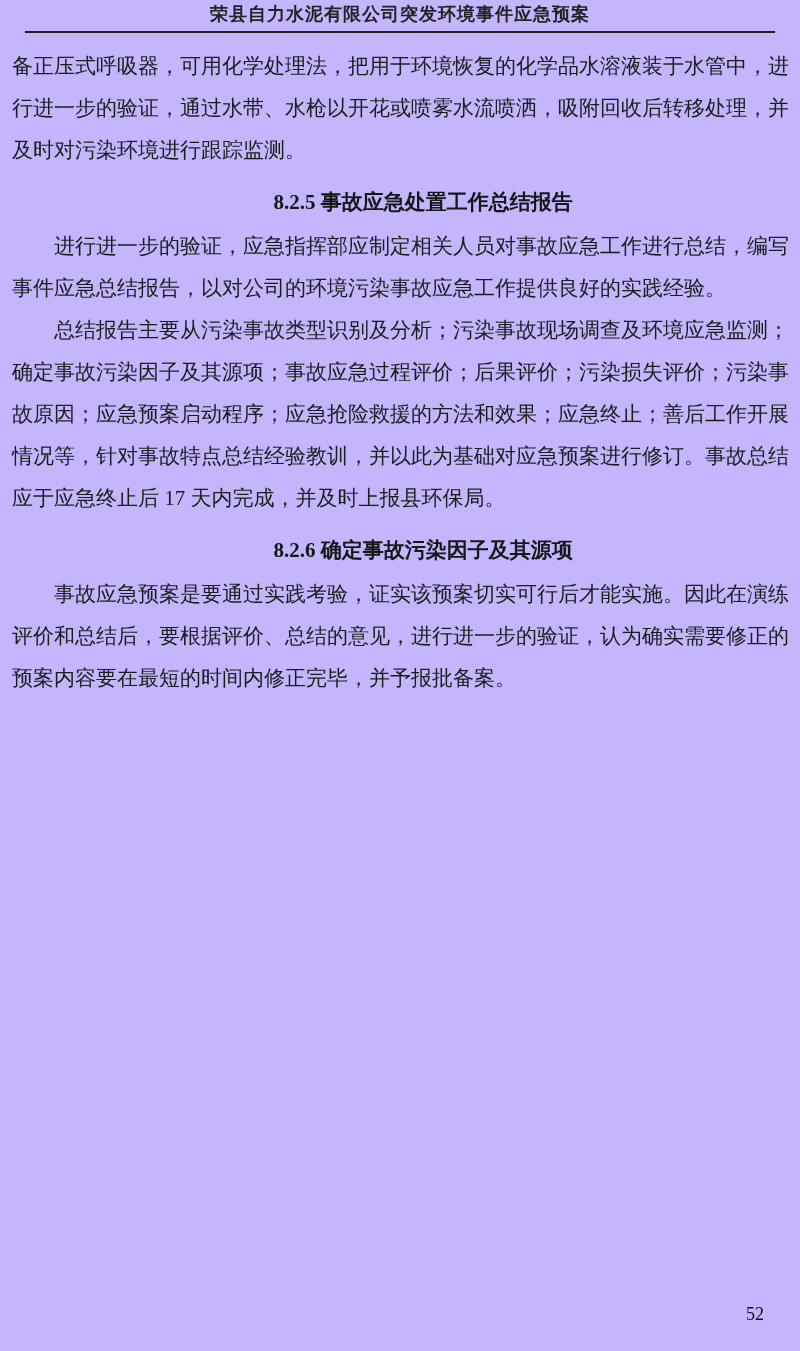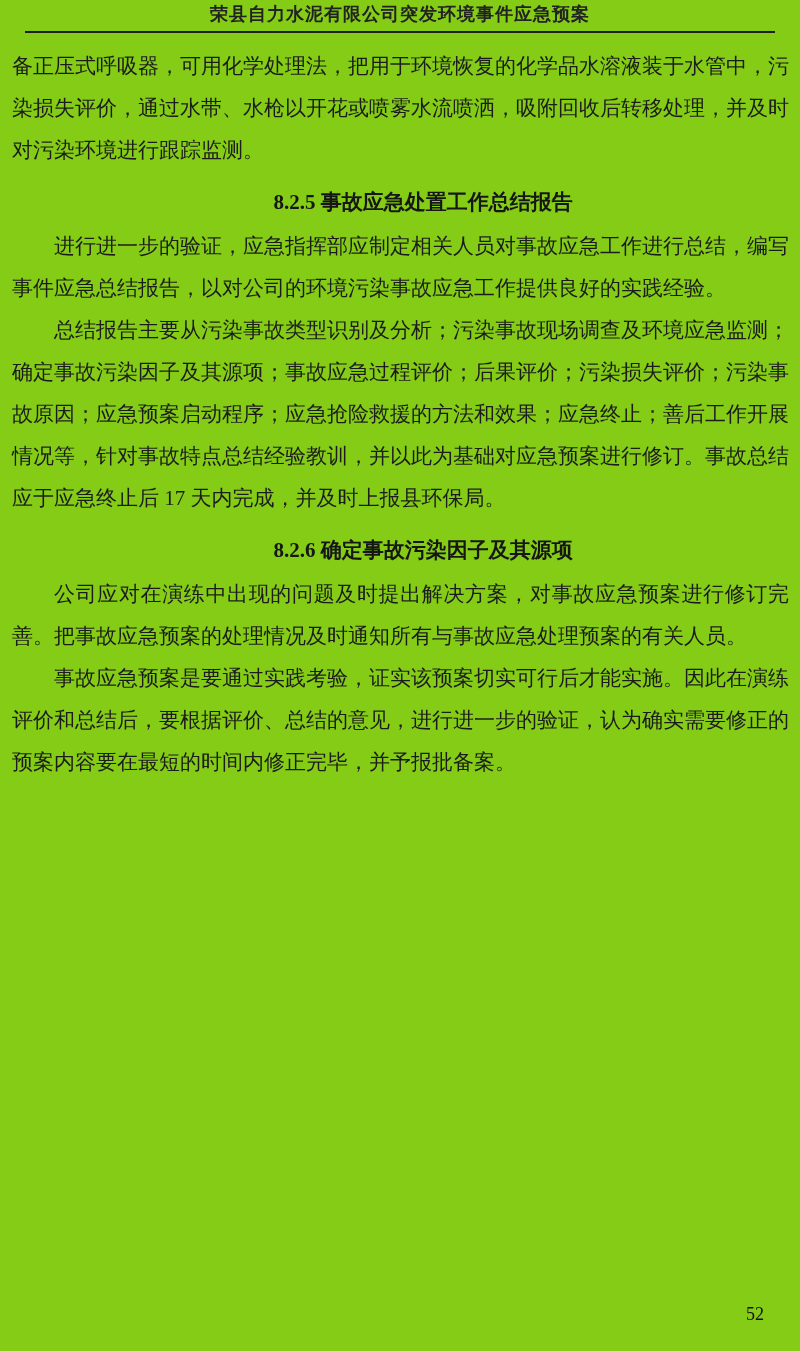--- a/index.html
+++ b/index.html
@@ -4,21 +4,21 @@
 <style>
   html, body {
     margin: 0;
     padding: 0;
     background: #ffffff;
   }
   .page {
     position: relative;
     width: 800px;
     height: 1351px;
-    background: #84cc16;
+    background: #c4b5fd;
     overflow: hidden;
     font-family: "Liberation Serif", "DejaVu Serif", serif;
     color: #1c1c1c;
   }
   .header-title {
     padding-top: 3px;
     text-align: center;
     font-size: 18px;
     line-height: 22px;
     font-weight: bold;
@@ -67,31 +67,30 @@
 <body>
 
 <div class="page">
 
   <div class="header-title">荣县自力水泥有限公司突发环境事件应急预案</div>
 
   <hr class="header-rule">
 
   <div class="doc-body">
 
-    <p class="no-indent">备正压式呼吸器，可用化学处理法，把用于环境恢复的化学品水溶液装于水管中，污染损失评价，通过水带、水枪以开花或喷雾水流喷洒，吸附回收后转移处理，并及时对污染环境进行跟踪监测。</p>
+    <p class="no-indent">备正压式呼吸器，可用化学处理法，把用于环境恢复的化学品水溶液装于水管中，进行进一步的验证，通过水带、水枪以开花或喷雾水流喷洒，吸附回收后转移处理，并及时对污染环境进行跟踪监测。</p>
 
     <h2>8.2.5 事故应急处置工作总结报告</h2>
 
     <p>进行进一步的验证，应急指挥部应制定相关人员对事故应急工作进行总结，编写事件应急总结报告，以对公司的环境污染事故应急工作提供良好的实践经验。</p>
 
     <p>总结报告主要从污染事故类型识别及分析；污染事故现场调查及环境应急监测；确定事故污染因子及其源项；事故应急过程评价；后果评价；污染损失评价；污染事故原因；应急预案启动程序；应急抢险救援的方法和效果；应急终止；善后工作开展情况等，针对事故特点总结经验教训，并以此为基础对应急预案进行修订。事故总结应于应急终止后 17 天内完成，并及时上报县环保局。</p>
 
     <h2>8.2.6 确定事故污染因子及其源项</h2>
 
-    <p>公司应对在演练中出现的问题及时提出解决方案，对事故应急预案进行修订完善。把事故应急预案的处理情况及时通知所有与事故应急处理预案的有关人员。</p>
 
     <p>事故应急预案是要通过实践考验，证实该预案切实可行后才能实施。因此在演练评价和总结后，要根据评价、总结的意见，进行进一步的验证，认为确实需要修正的预案内容要在最短的时间内修正完毕，并予报批备案。</p>
 
   </div>
 
   <div class="page-number">52</div>
 
 </div>
 
 </body></html>

